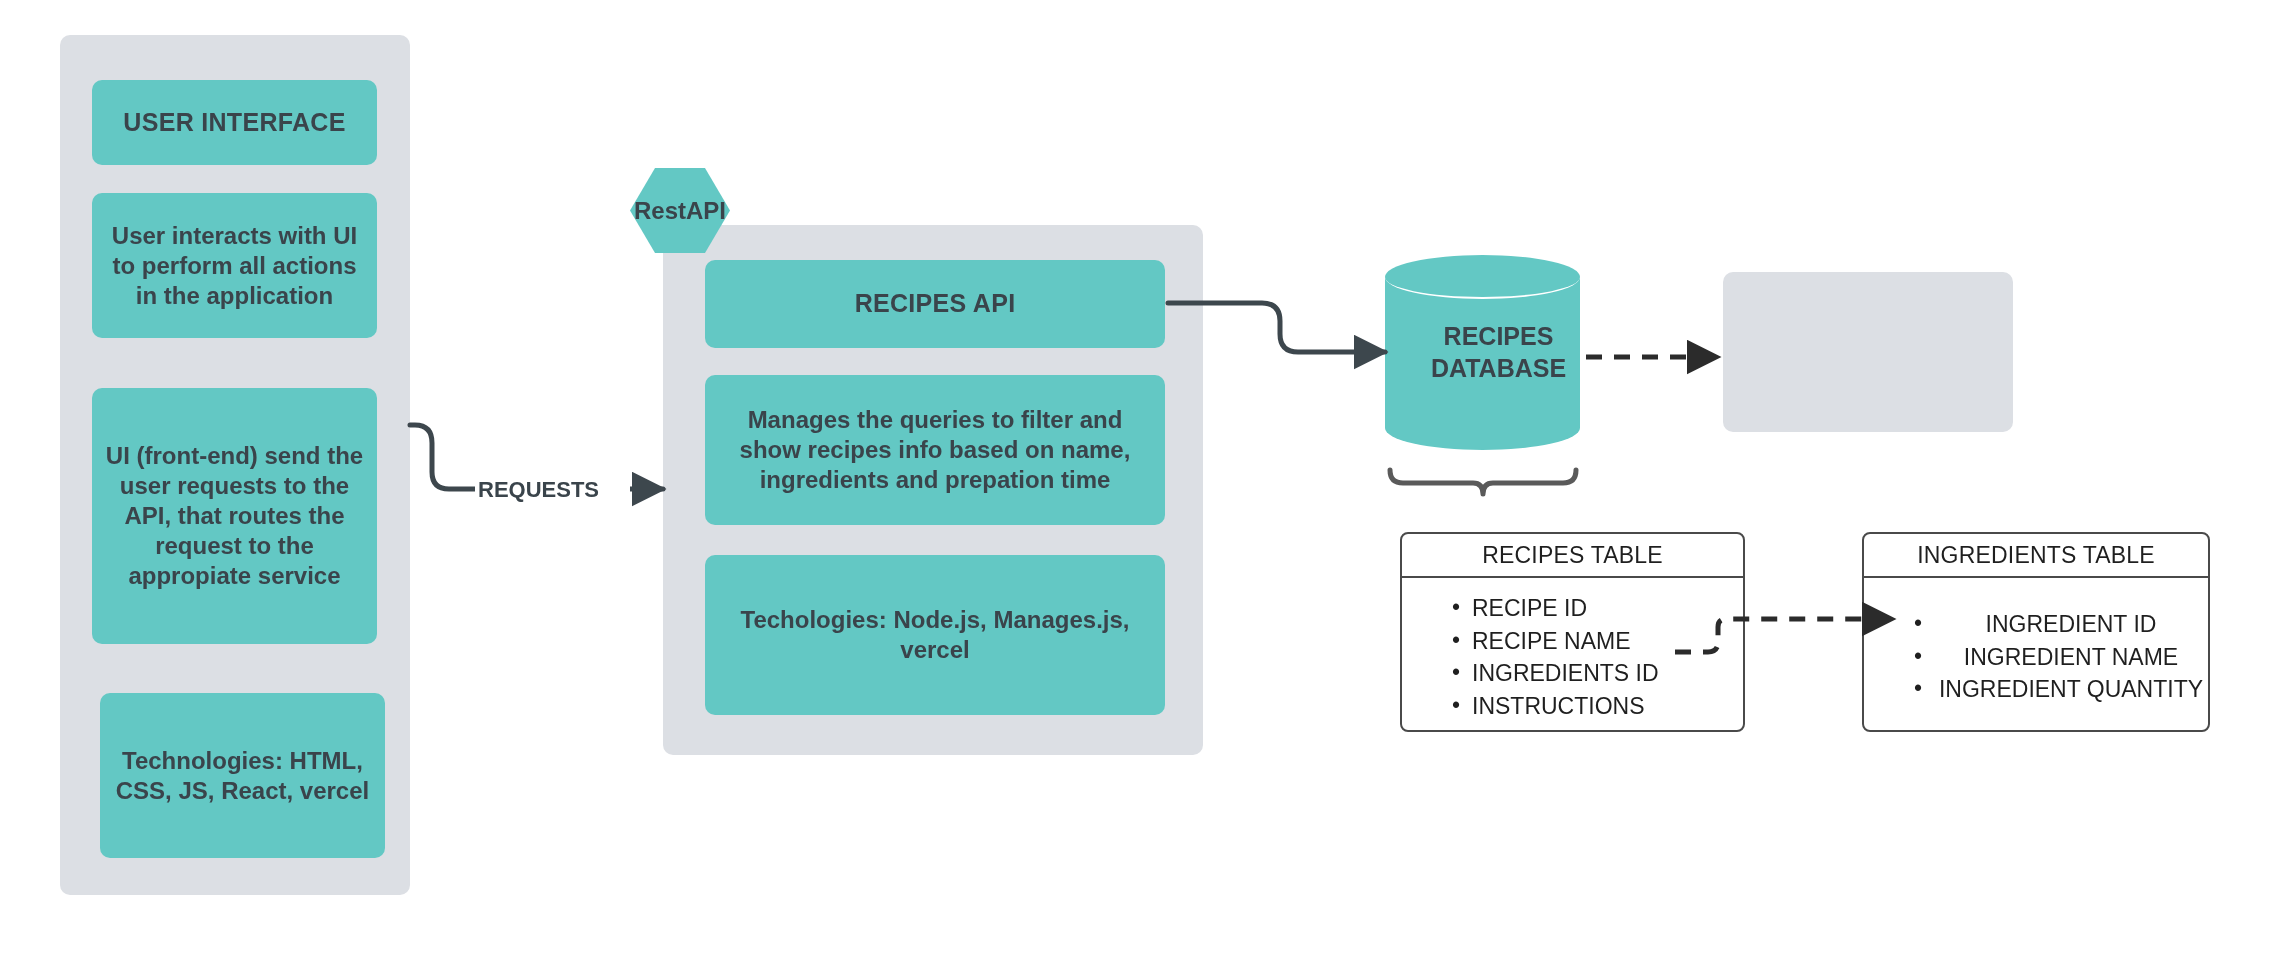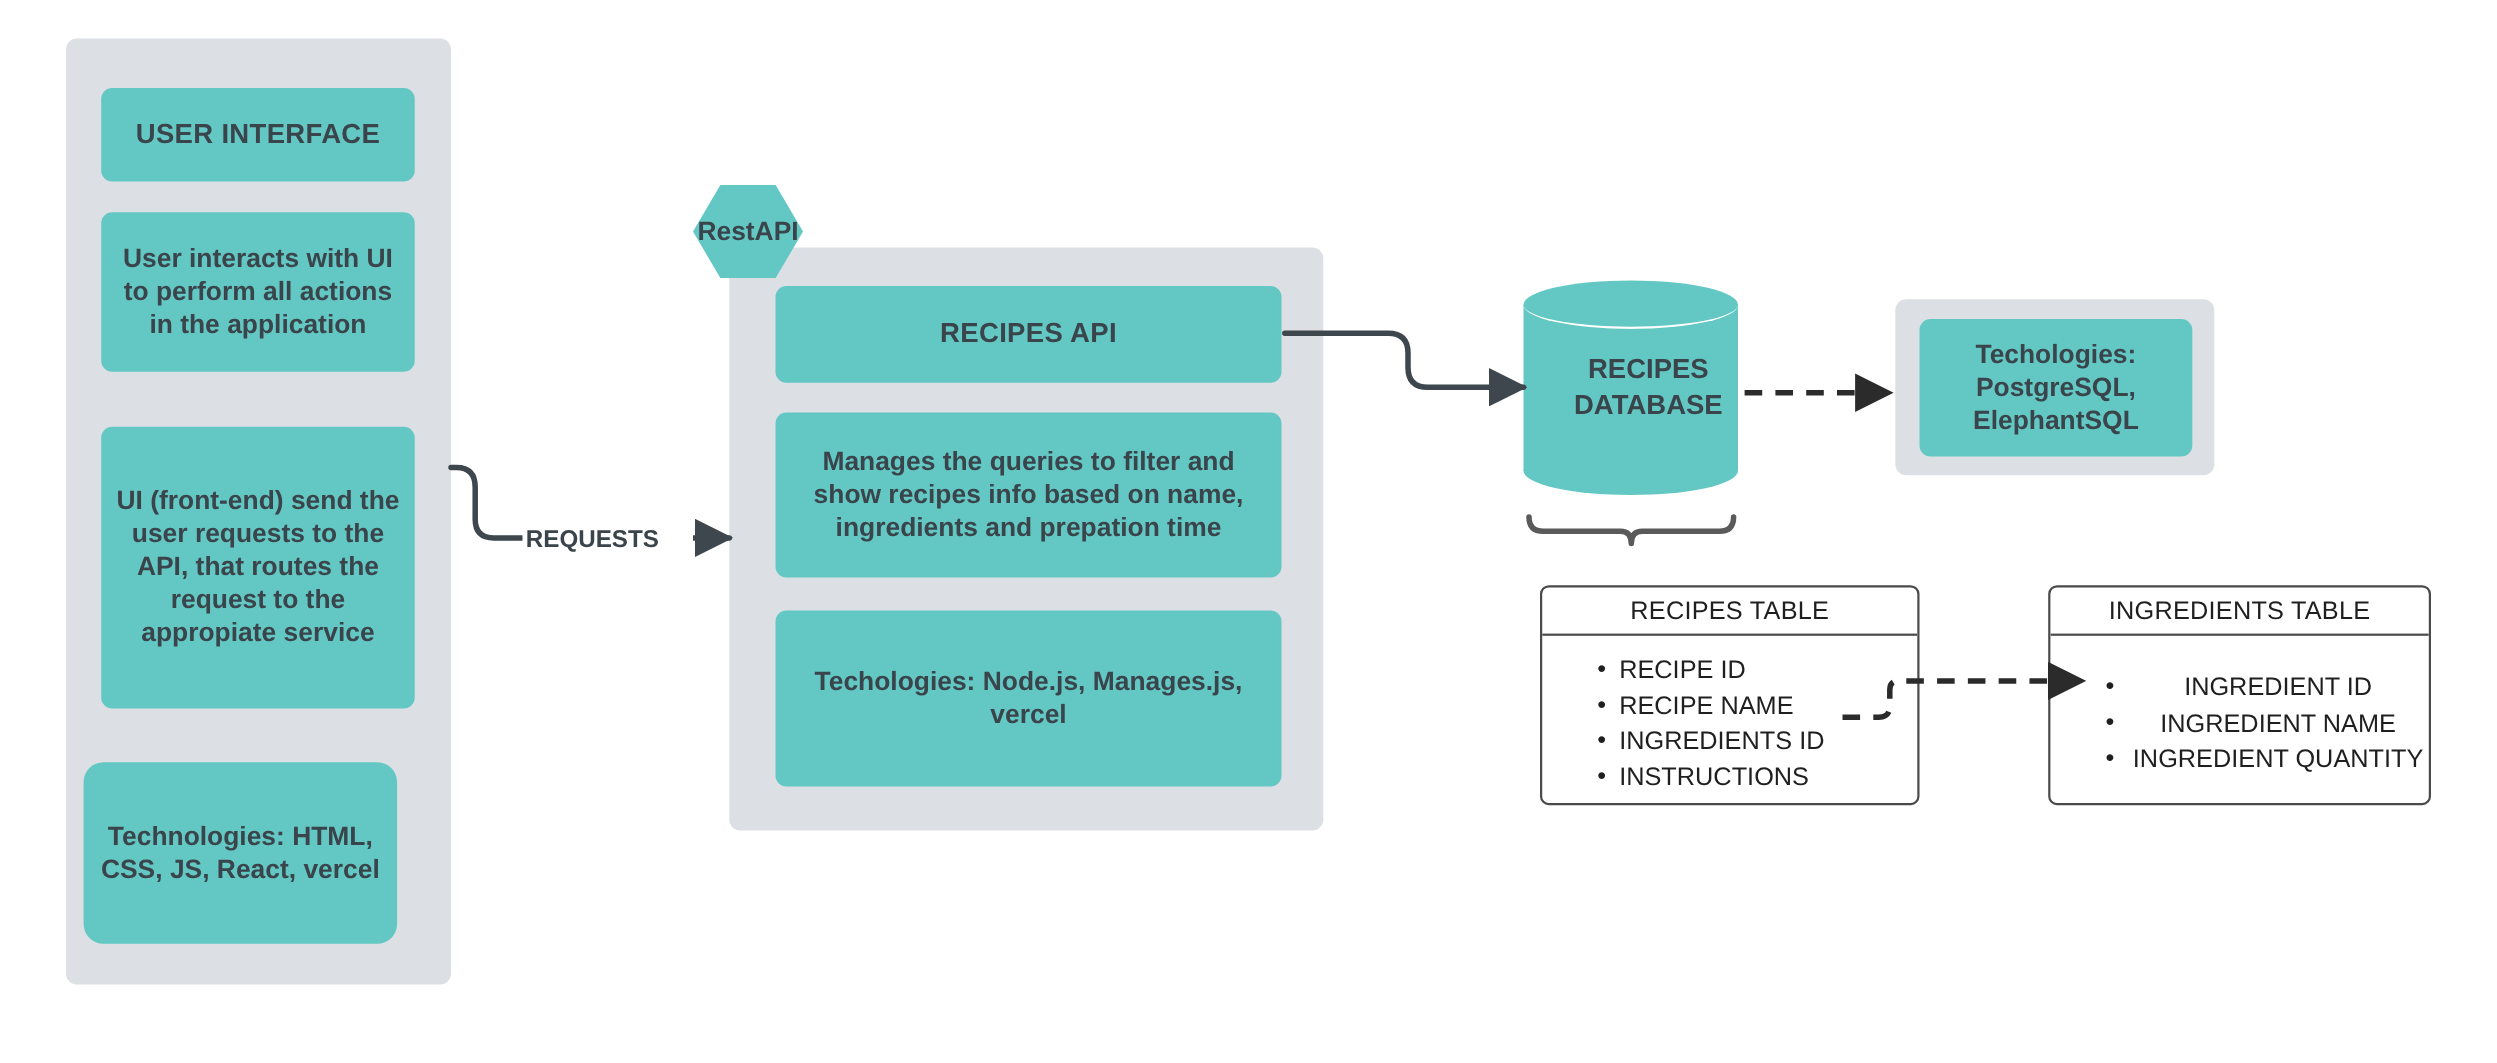--- a/index.html
+++ b/index.html
@@ -176,21 +176,21 @@
   </div>
 
   <div class="tealbox lbl-body" style="left:92px; top:193px; width:285px; height:145px;">
     <span>User interacts with UI to perform all actions in the application</span>
   </div>
 
   <div class="tealbox lbl-body" style="left:92px; top:388px; width:285px; height:256px;">
     <span>UI (front-end) send the user requests to the API, that routes the request to the appropiate service</span>
   </div>
 
-  <div class="tealbox lbl-body" style="left:76px; top:693px; width:285px; height:165px;border-radius:18px;">
+  <div class="tealbox lbl-body" style="left:100px; top:693px; width:285px; height:165px;">
     <span>Technologies: HTML, CSS, JS, React, vercel</span>
   </div>
 
   <div class="panel" style="left:663px; top:225px; width:540px; height:530px;"></div>
 
   <div class="hexagon" style="left:630px; top:168px; width:100px; height:85px;">
     <span>RestAPI</span>
   </div>
 
   <div class="tealbox lbl-title" style="left:705px; top:260px; width:460px; height:88px;">
@@ -207,23 +207,20 @@
 
   <div class="cylinder" style="left:1385px; top:255px; width:195px; height:195px;">
     <div class="cyl-bottom"></div>
     <div class="cyl-body"></div>
     <div class="cyl-top"></div>
     <div class="cyl-text">RECIPES DATABASE</div>
   </div>
 
   <div class="panel" style="left:1723px; top:272px; width:290px; height:160px;"></div>
 
-  <div class="tealbox lbl-body" style="left:1745px; top:290px; width:248px; height:125px;">
-    <span>Techologies: PostgreSQL, ElephantSQL</span>
-  </div>
 
   <div class="ertable" style="left:1400px; top:532px; width:345px; height:200px;">
     <div class="ertable-head">RECIPES TABLE</div>
     <div class="ertable-body">
       <ul>
         <li>RECIPE ID</li>
         <li>RECIPE NAME</li>
         <li>INGREDIENTS ID</li>
         <li>INSTRUCTIONS</li>
         <li>PREPARATION TIME</li>

